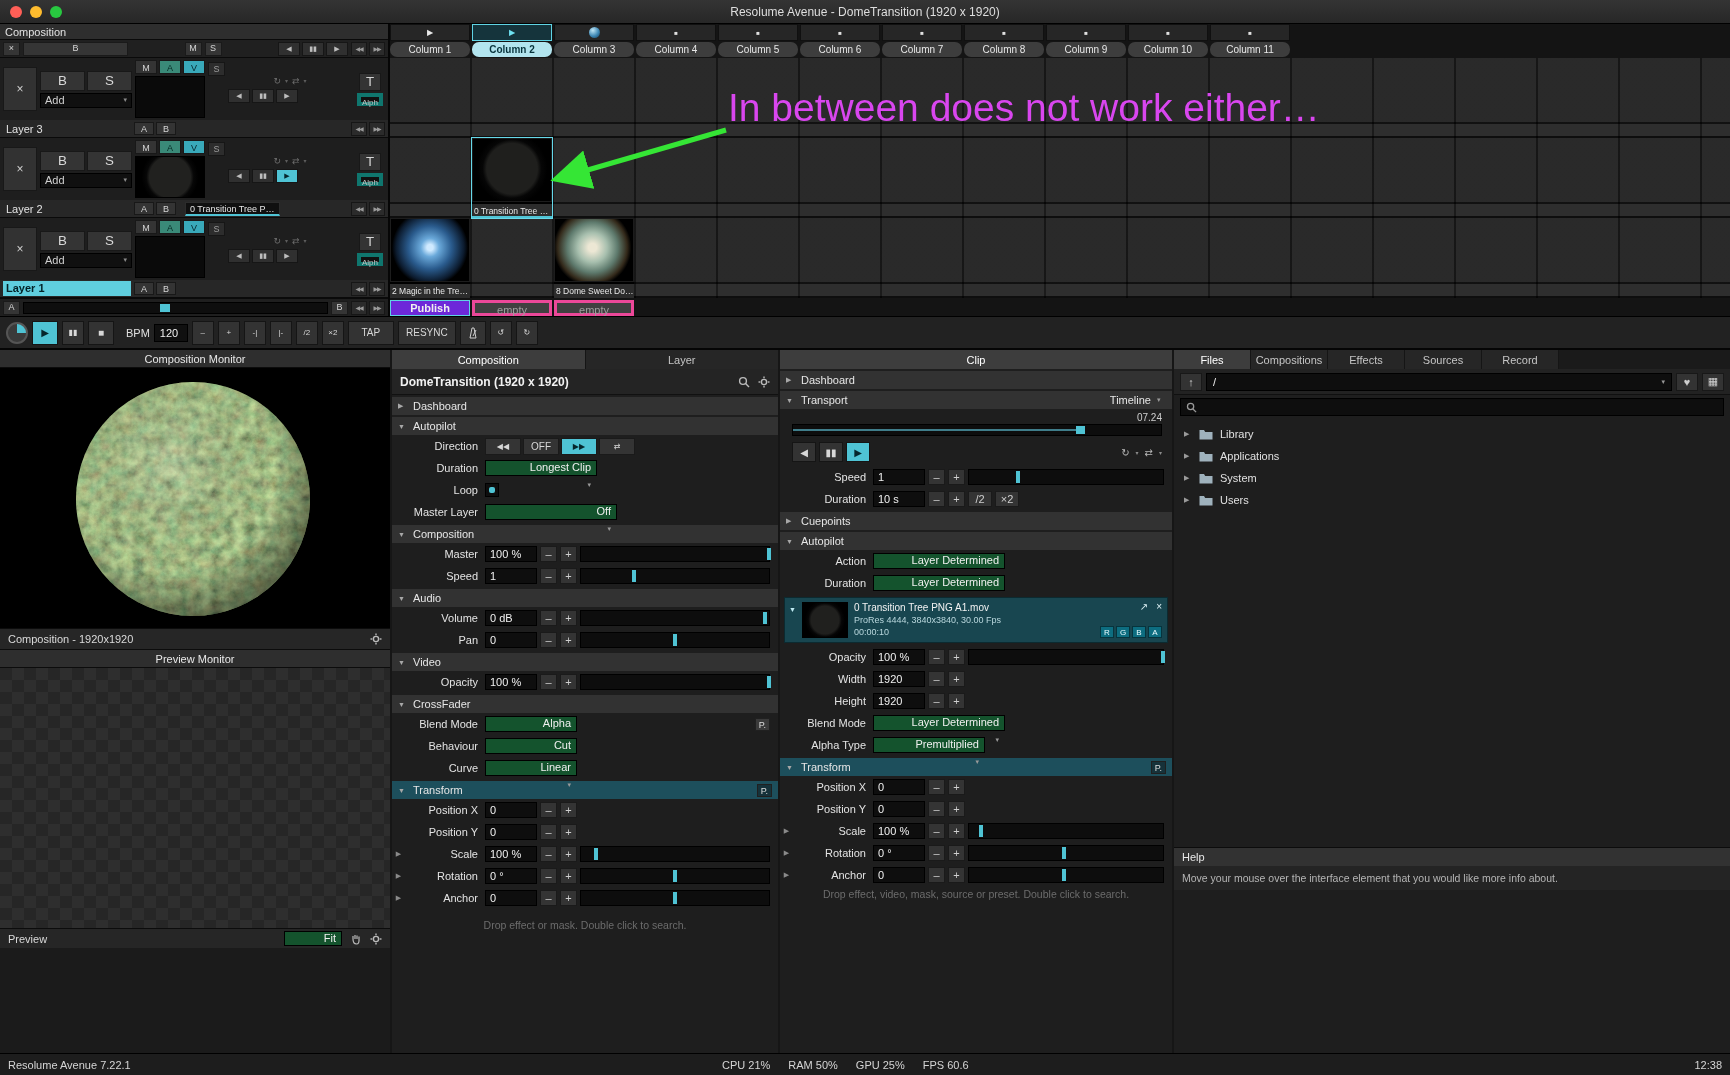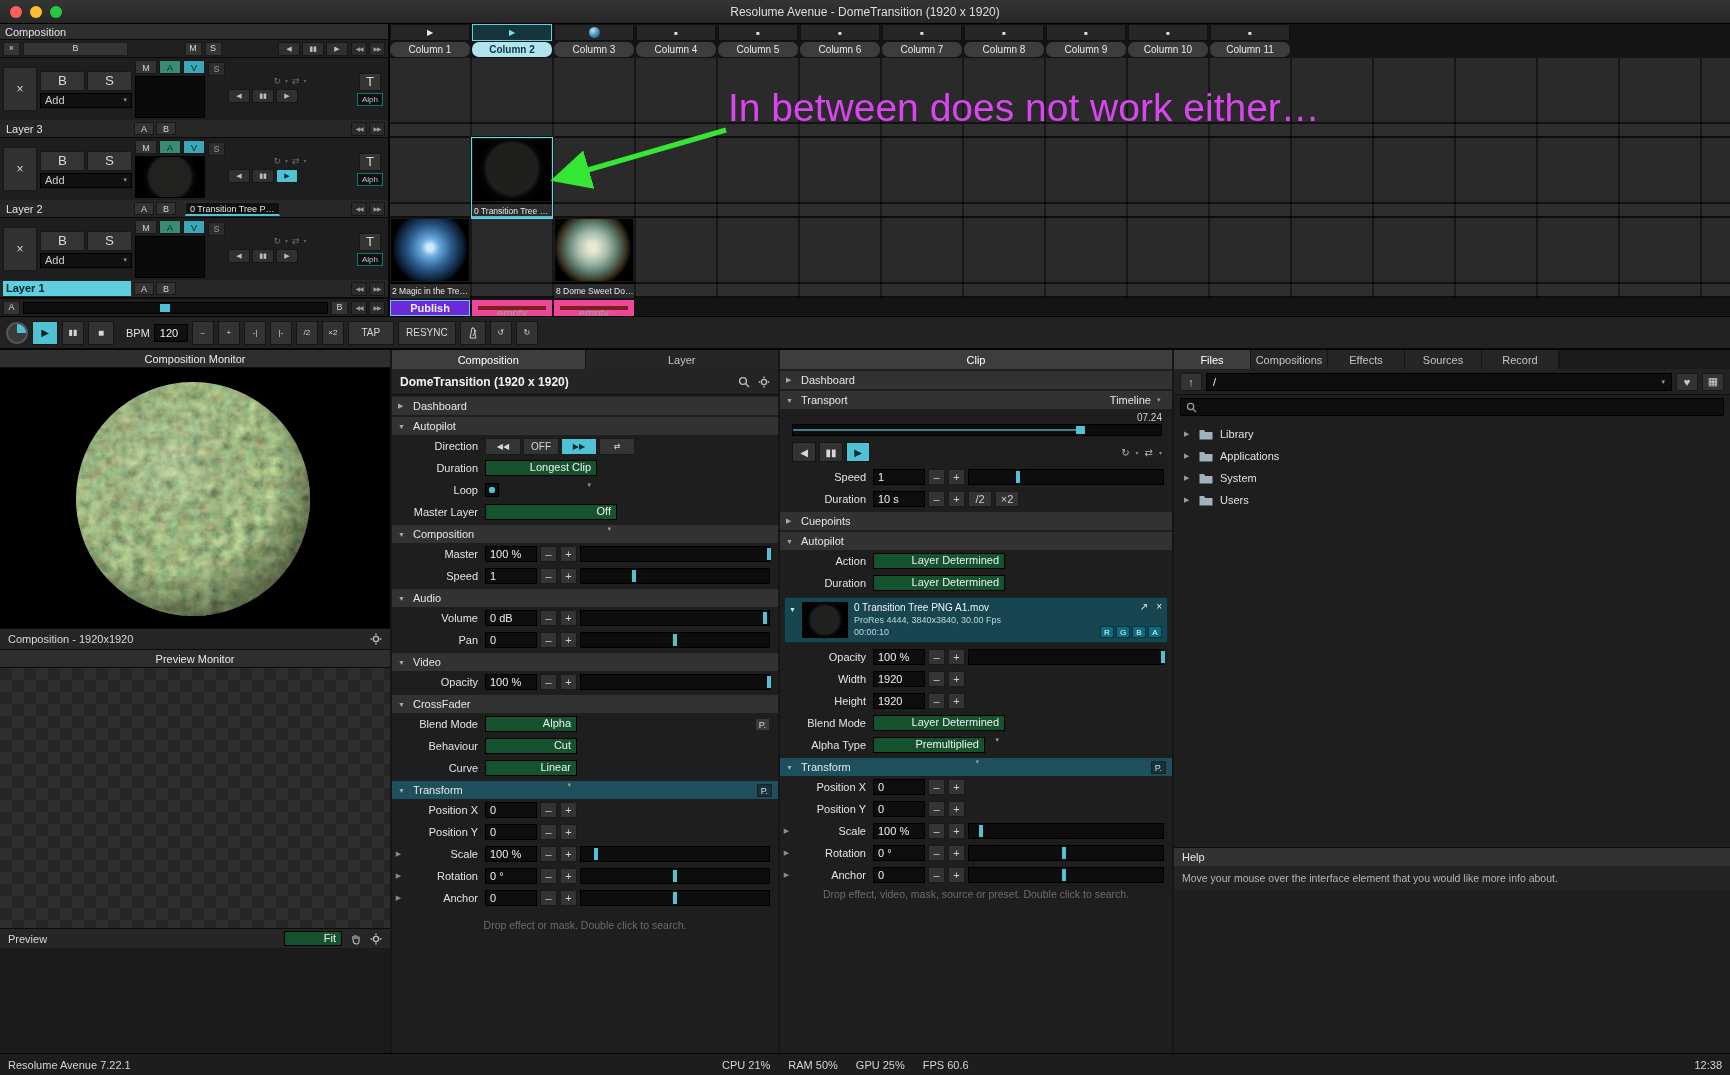--- a/index.html
+++ b/index.html
@@ -43,21 +43,21 @@
   .mav b.on-a { background:#3a8a78; color:#062a24; }
   .mav b.on-v { background:#39a9ba; color:#06272c; }
   .lthumb { flex:1; background:#0a0a0a; border:1px solid #000; }
   .lthumb.darkcircle { background:radial-gradient(circle at 50% 50%, #21211f 0 52%, #070707 60%, #000 72%); }
   .ssolo { width:17px; height:14px; margin-top:2px; background:#2d2d2d; border:1px solid #161616; color:#9d9d9d; font-size:9px; }
   .rcol { flex:1; display:flex; flex-direction:column; gap:3px; justify-content:center; }
   .dimicons { display:flex; gap:4px; justify-content:center; color:#6f6f6f; font-size:9px; }
   .dimicons i { font-style:normal; font-size:6px; color:#5d5d5d; align-self:center; }
   .tcol { width:30px; display:flex; flex-direction:column; gap:2px; align-items:center; justify-content:center; }
   .tcol button { width:22px; height:18px; background:#343434; border:1px solid #181818; color:#d5d5d5; }
-  .alphbox { width:26px; height:13px; background:#101010; border:1px solid #0f766e; color:#c5c5c5; font-size:8px; text-align:center; line-height:12px; }
+  .alphbox { width:26px; height:13px; background:#101010; border:4px solid #0f766e; color:#c5c5c5; font-size:8px; text-align:center; line-height:12px; }
   .strip-label { height:17px; background:#272727; display:flex; align-items:center; gap:3px; padding:0 3px; }
   .lname { width:128px; padding-left:3px; color:#e3e3e3; }
   .lname.sel { background:#5fcede; color:#032227; font-weight:bold; height:15px; line-height:15px; }
   .ab { display:flex; gap:2px; }
   .ab b { width:20px; height:13px; background:#343434; border:1px solid #181818; color:#d5d5d5; font-weight:normal; font-size:9px; text-align:center; line-height:12px; }
   .chip { margin-left:6px; max-width:120px; overflow:hidden; white-space:nowrap; background:#101010; border:1px solid #2c2c2c; border-bottom:2px solid #4fc3d4; padding:0 4px; font-size:9px; height:14px; line-height:12px; color:#e5e5e5; }
   .strip-label .skips { margin-left:auto; }
 
   .lp-xfade { height:18px; margin-top:auto; background:#1f1f1f; display:flex; align-items:center; gap:3px; padding:0 3px; border-top:1px solid #0a0a0a; }
   .xf-track { flex:1; height:12px; background:#0e0e0e; border:1px solid #000; position:relative; --fill:45%; }
@@ -78,21 +78,21 @@
       repeating-linear-gradient(to right, #232323 0 80px, #0f0f0f 80px 82px); }
   .clip-cell { position:absolute; width:80px; height:80px; background:#000; }
   .clip-cell .cthumb { height:64px; border:1px solid #1c1c1c; }
   .clip-cell .cname { height:14px; margin-top:2px; background:#2c2c2c; color:#e8e8e8; font-size:8.5px; line-height:14px; padding:0 2px; white-space:nowrap; overflow:hidden; }
   .clip-cell.sel { outline:1px solid #66d9ea; }
   .clip-cell.sel .cname { border-bottom:2px solid #4fc3d4; }
   .cthumb.darkcircle { background:radial-gradient(circle at 50% 48%, #1f1f1d 0 50%, #060606 58%, #000 70%); }
   .cthumb.nebula { background:radial-gradient(circle at 50% 46%, #cfeaff 0 6%, #6aa9da 18%, #2a5b8d 42%, #0c1b2e 66%, #000 74%); }
   .cthumb.planet { background:radial-gradient(circle at 48% 46%, #ece7d4 0 8%, #a7bfae 28%, #5e7a6d 48%, #33291a 66%, #000 74%); }
   .publish-row { position:absolute; top:276px; left:0; height:16px; display:flex; gap:2px; }
-  .publish-row .cell { width:80px; text-align:center; line-height:14px; border:6px solid #ec4899; background:#7f1d1d; color:#9f9f9f; }
+  .publish-row .cell { width:80px; text-align:center; line-height:14px; border:3px solid #ec4899; background:#404040; color:#9f9f9f; }
   .publish-row .cell.publish { border:1px solid #5fd3e4; background:#6d28d9; color:#f0f0f0; font-weight:bold; }
 
   
   .annotation { position:absolute; left:728px; top:86px; font-size:39px; color:#d946ef; z-index:50; white-space:nowrap; }
   .ann-arrow { position:absolute; left:540px; top:120px; z-index:50; }
 
   
   .transportbar { position:absolute; top:316px; left:0; right:0; height:34px; background:#222222; border-top:1px solid #000; border-bottom:2px solid #050505; display:flex; align-items:center; gap:4px; padding:0 6px; }
   .xficon { width:22px; height:22px; border-radius:50%; background:conic-gradient(#4fc3d4 0 90deg, #3a3a3a 90deg 360deg); border:2px solid #555; }
   .tbtn { width:26px; height:24px; background:#333333; border:1px solid #151515; color:#d8d8d8; font-size:10px; }

